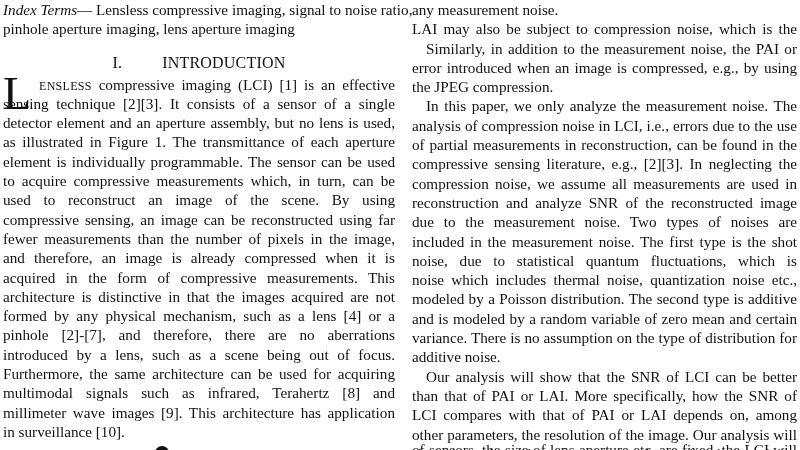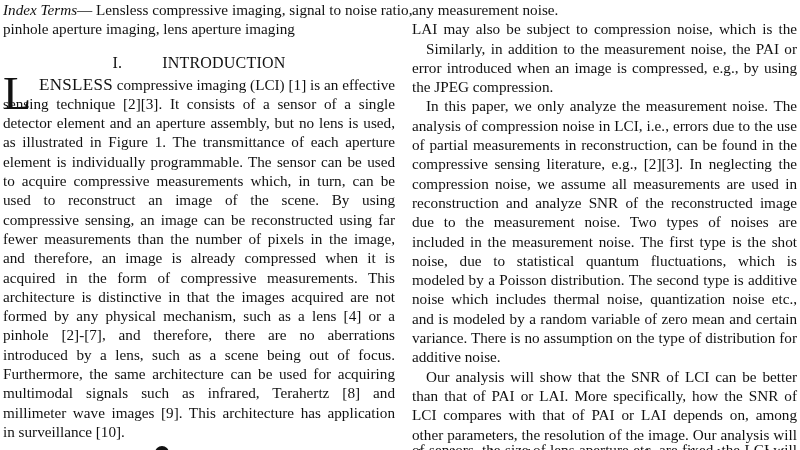--- a/index.html
+++ b/index.html
@@ -9,21 +9,21 @@
   .left { left:3px; width:392px; }
   .right { left:412px; width:385px; }
   .line { display:block; white-space:nowrap; text-align-last:justify; height:19.3px; overflow:visible; }
   .line.last { text-align-last:left; }
   .kw-label { font-style:italic; font-weight:normal; }
   .heading { text-align:center; display:block; height:24px; line-height:24px; margin-top:12px; font-size:16px; letter-spacing:0.2px; }
   .heading .num { margin-right:40px; }
   .dropcap-wrap { position:relative; }
   .dropcap { position:absolute; left:0; top:-2px; font-size:46px; line-height:42px; }
   .indent { padding-left:36px; }
-  .sc { font-size:17px; letter-spacing:0.3px; }
+  .sc { font-size:12px; letter-spacing:0.3px; }
   .pind { text-indent:14px; }
   .cutoff { position:absolute; bottom:-6px; left:155px; width:14px; height:10px; background:#111; border-radius:7px 7px 0 0; }
   .cutoff-right { position:absolute; left:412px; top:441px; width:385px; height:10px; overflow:hidden; font-size:15.2px; }
 </style>
 </head>
 <body>
 
 <div class="col left">
   <div>
     <span class="line"><span class="kw-label">Index Terms</span><span>—</span><span> Lensless compressive imaging, signal to noise ratio,</span></span>
@@ -67,22 +67,22 @@
     <span class="line last">the JPEG compression.</span>
     <span class="line pind">In this paper, we only analyze the measurement noise. The</span>
     <span class="line">analysis of compression noise in LCI, i.e., errors due to the use</span>
     <span class="line">of partial measurements in reconstruction, can be found in the</span>
     <span class="line">compressive sensing literature, e.g., [2][3]. In neglecting the</span>
     <span class="line">compression noise, we assume all measurements are used in</span>
     <span class="line">reconstruction and analyze SNR of the reconstructed image</span>
     <span class="line">due to the measurement noise. Two types of noises are</span>
     <span class="line">included in the measurement noise. The first type is the shot</span>
     <span class="line">noise, due to statistical quantum fluctuations, which is</span>
+    <span class="line">noise which includes thermal noise, quantization noise etc.,</span>
     <span class="line">modeled by a Poisson distribution. The second type is additive</span>
-    <span class="line">noise which includes thermal noise, quantization noise etc.,</span>
     <span class="line">and is modeled by a random variable of zero mean and certain</span>
     <span class="line">variance. There is no assumption on the type of distribution for</span>
     <span class="line last">additive noise.</span>
     <span class="line pind">Our analysis will show that the SNR of LCI can be better</span>
     <span class="line">than that of PAI or LAI. More specifically, how the SNR of</span>
     <span class="line">LCI compares with that of PAI or LAI depends on, among</span>
     <span class="line">other parameters, the resolution of the image. Our analysis will</span>
     <span class="line">show that, when other parameters, such as noise characteristics</span>
   </div>
 <div class="cutoff-right">

